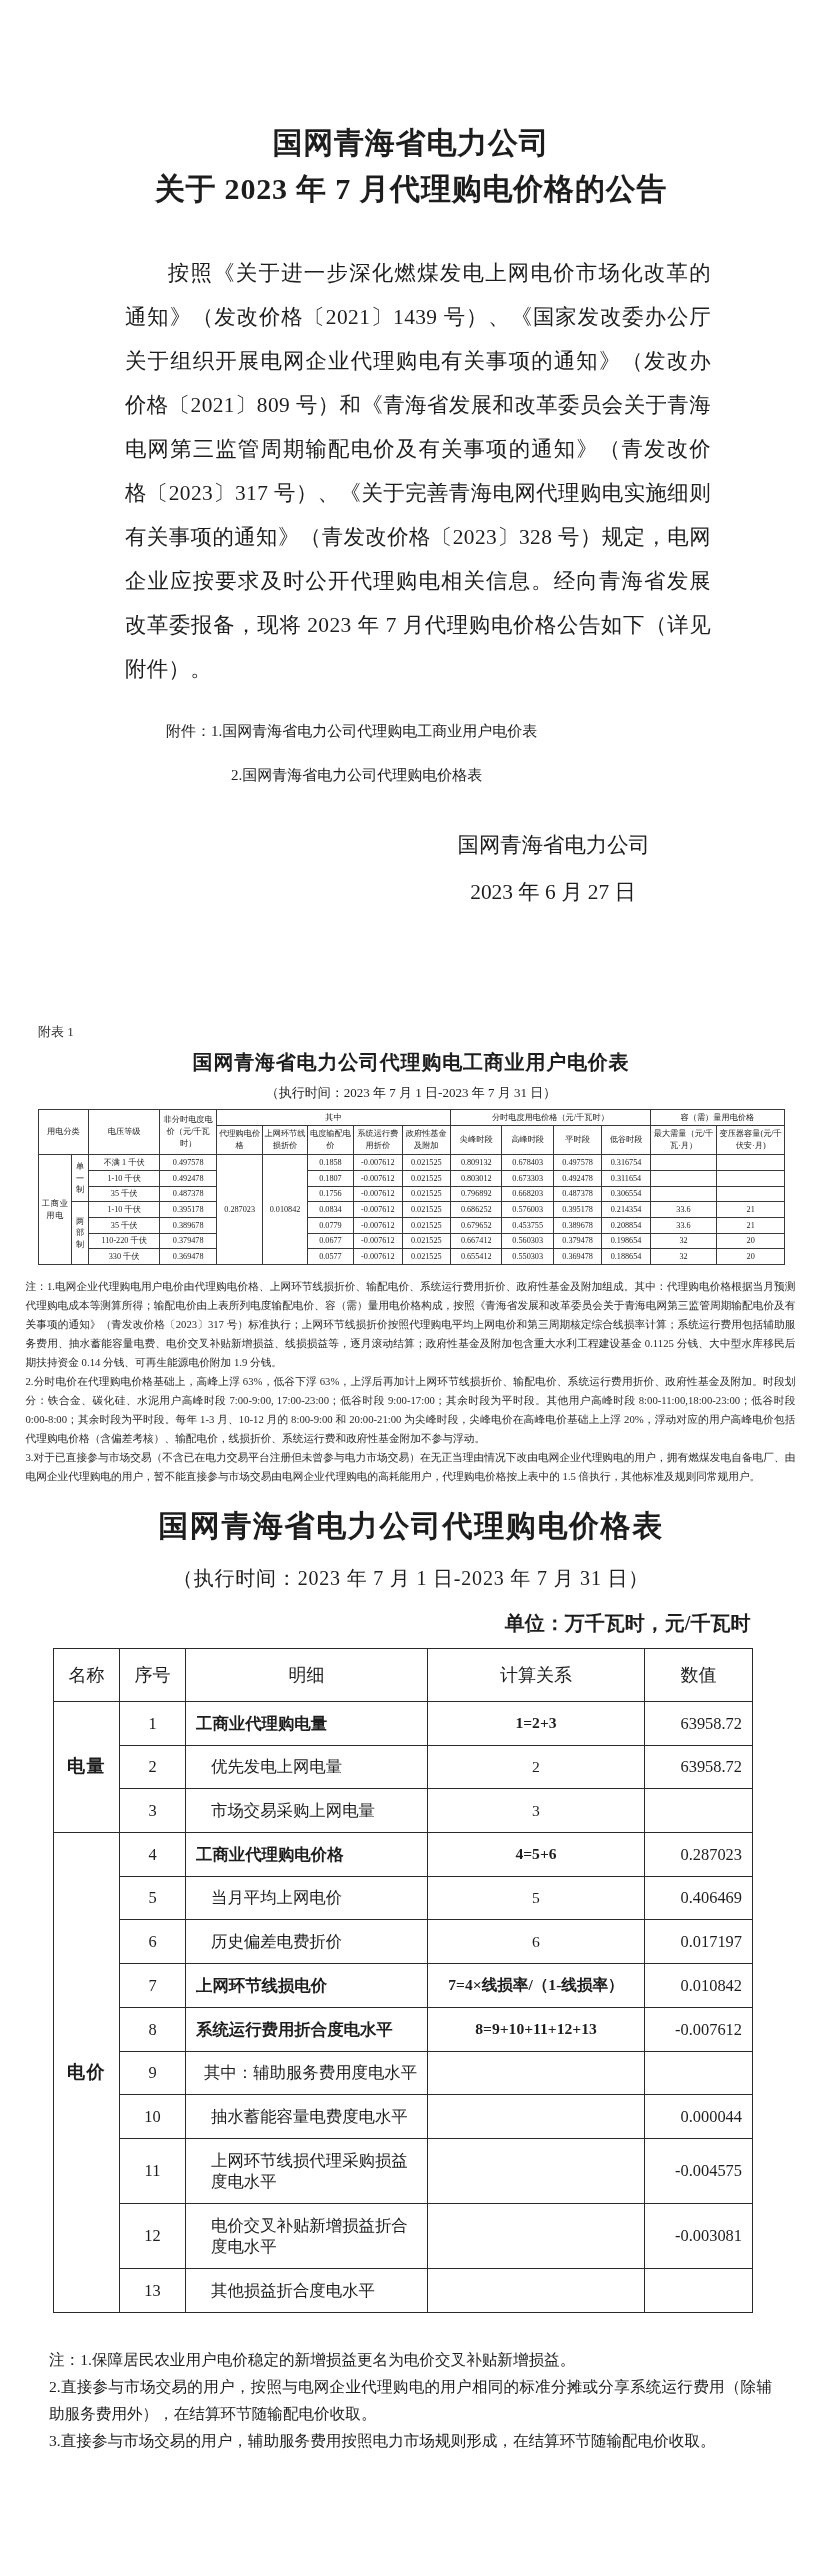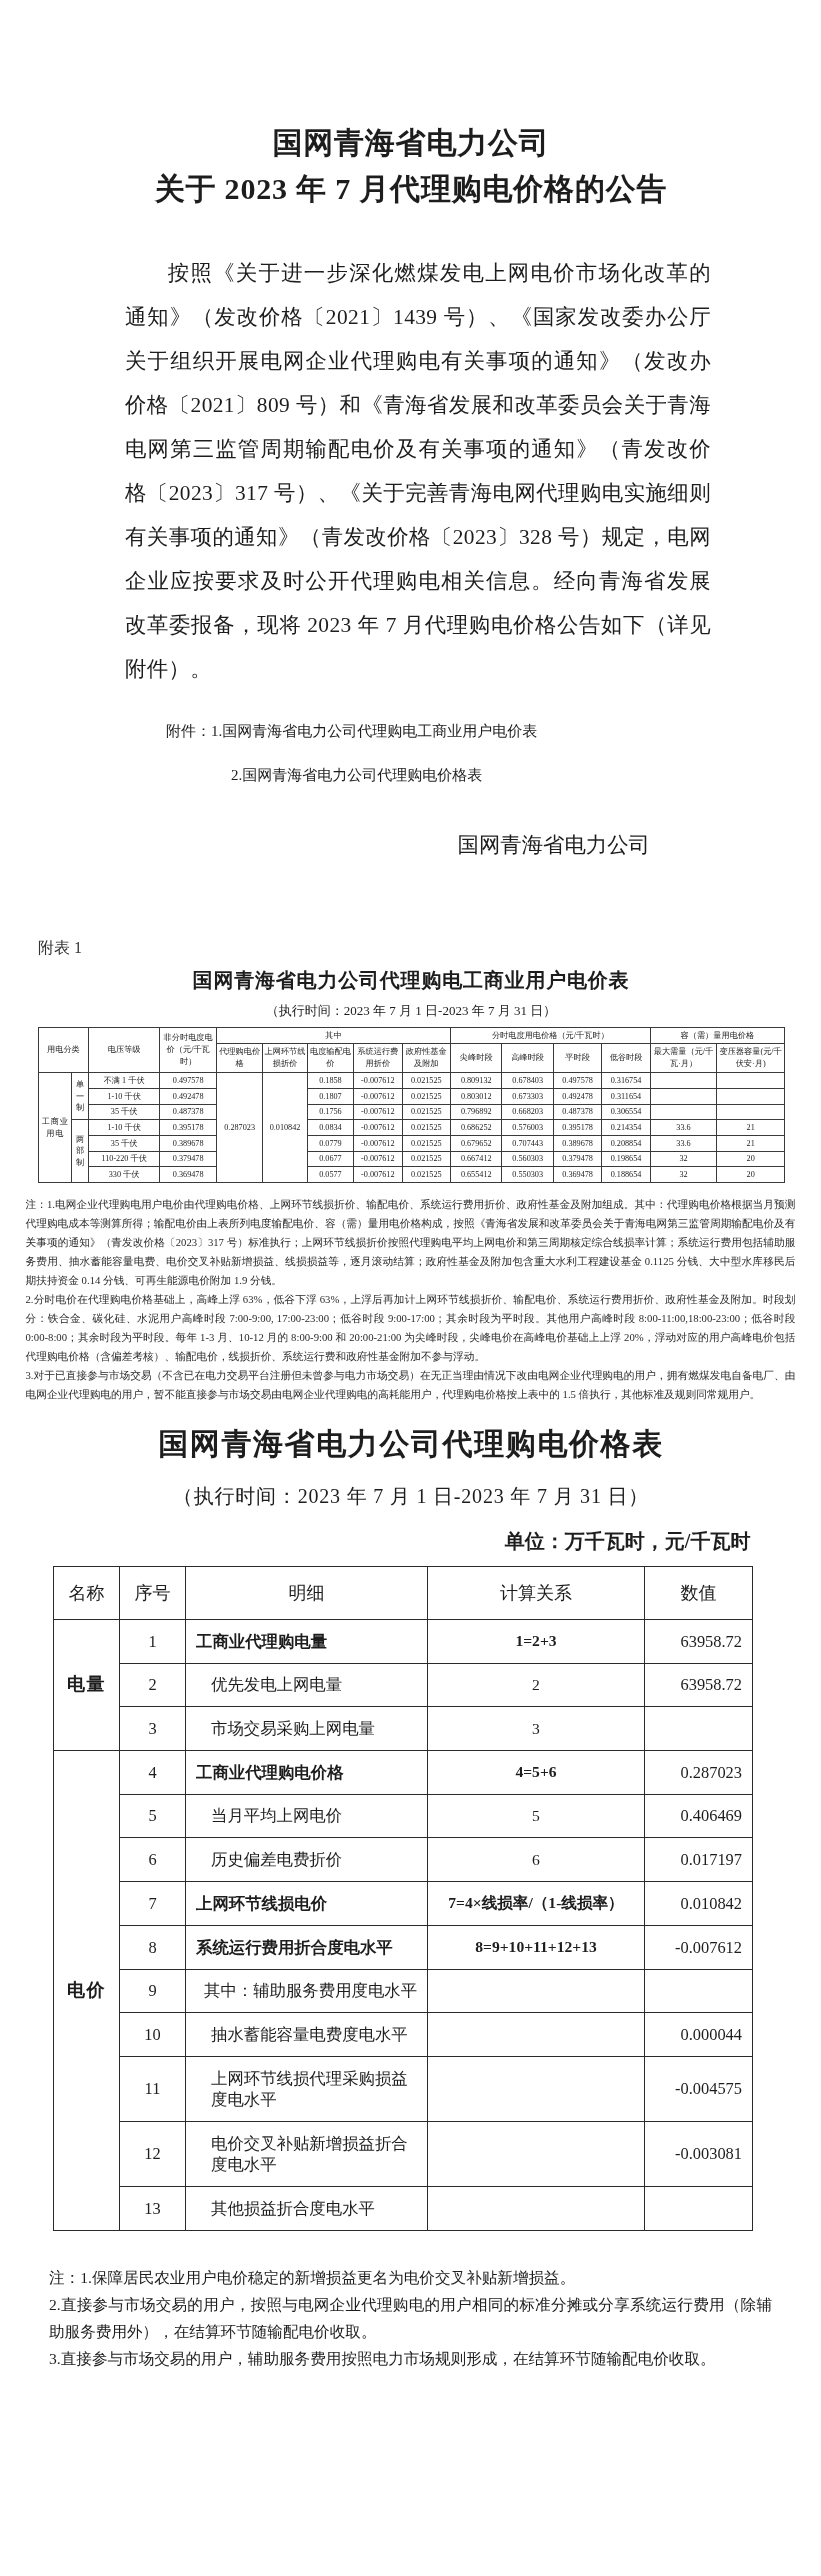--- a/index.html
+++ b/index.html
@@ -13,21 +13,21 @@
   .doc-body {
     width:586px; margin:39px 0 0 125px; font-size:21.4px; line-height:44px;
     text-indent:2em; text-align:justify; letter-spacing:0.4px;
   }
   .attach { margin:18px 0 0 166px; font-size:15px; line-height:44px; }
   .attach-line2 { padding-left:65px; }
   .sign { margin-top:25px; font-size:21.4px; line-height:47px; }
   .sign-company { text-align:right; padding-right:172px; }
   .sign-date { text-align:right; padding-right:186px; }
   
-  .appendix1-label { margin:69px 0 0 38px; font-size:16px; color:#333; }
+  .appendix1-label { margin:107px 0 0 38px; font-size:13px; color:#333; }
   .t1-title { text-align:center; font-weight:bold; font-size:20px; margin-top:8.2px; letter-spacing:0.8px; }
   .t1-period { text-align:center; font-size:13px; margin-top:7.4px; }
   table.t1 { width:747px; margin:7.4px 0 0 38px; border-collapse:collapse; table-layout:fixed; font-size:8.2px; }
   .t1 th, .t1 td {
     border:0.8px solid #3a3a3a; text-align:center; padding:1.6px 0.8px;
     font-weight:normal; line-height:1.4; word-break:break-all; color:#222;
   }
   .t1 thead th { line-height:1.5; }
   .t1 .cat { letter-spacing:0.8px; }
   .t1 .sys { padding:1.6px 0; }
@@ -64,20 +64,21 @@
 
   <p class="doc-body">按照《关于进一步深化燃煤发电上网电价市场化改革的通知》（发改价格〔2021〕1439 号）、《国家发改委办公厅关于组织开展电网企业代理购电有关事项的通知》（发改办价格〔2021〕809 号）和《青海省发展和改革委员会关于青海电网第三监管周期输配电价及有关事项的通知》（青发改价格〔2023〕317 号）、《关于完善青海电网代理购电实施细则有关事项的通知》（青发改价格〔2023〕328 号）规定，电网企业应按要求及时公开代理购电相关信息。经向青海省发展改革委报备，现将 2023 年 7 月代理购电价格公告如下（详见附件）。</p>
 
   <div class="attach">
     <div>附件：1.国网青海省电力公司代理购电工商业用户电价表</div>
     <div class="attach-line2">2.国网青海省电力公司代理购电价格表</div>
   </div>
 
   <div class="sign">
     <div class="sign-company">国网青海省电力公司</div>
+    <div class="sign-date">2023 年 6 月 27 日</div>
   </div>
 
   <div class="appendix1-label">附表 1</div>
   <div class="t1-title">国网青海省电力公司代理购电工商业用户电价表</div>
   <div class="t1-period">（执行时间：2023 年 7 月 1 日-2023 年 7 月 31 日）</div>
 
   <table class="t1">
     <colgroup>
       <col style="width:33px">
         <col style="width:16.4px">
@@ -176,21 +177,21 @@
         <td>33.6</td>
         <td>21</td>
       </tr>
       <tr>
         <td>35 千伏</td>
         <td>0.389678</td>
         <td>0.0779</td>
         <td>-0.007612</td>
         <td>0.021525</td>
         <td>0.679652</td>
-        <td>0.707443</td>
+        <td>0.453755</td>
         <td>0.389678</td>
         <td>0.208854</td>
         <td>33.6</td>
         <td>21</td>
       </tr>
       <tr>
         <td>110-220 千伏</td>
         <td>0.379478</td>
         <td>0.0677</td>
         <td>-0.007612</td>

